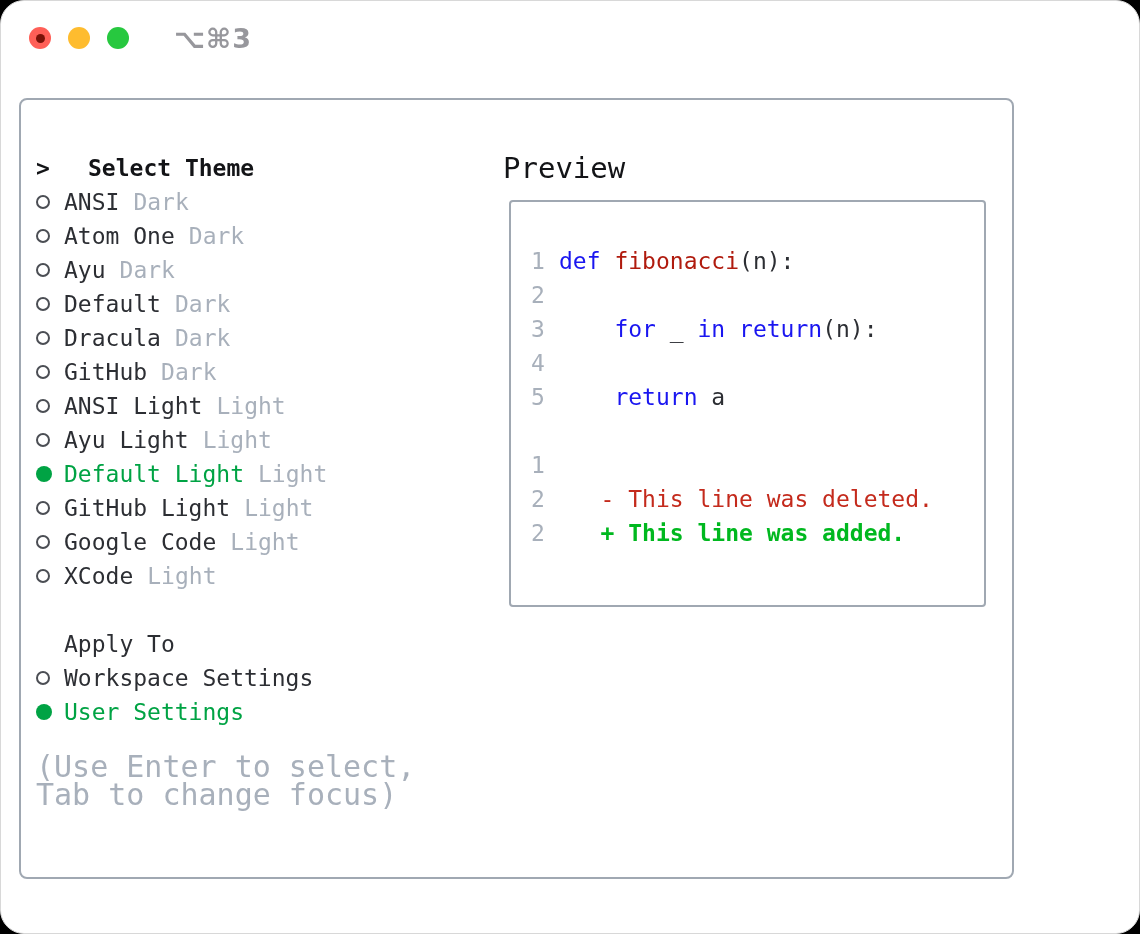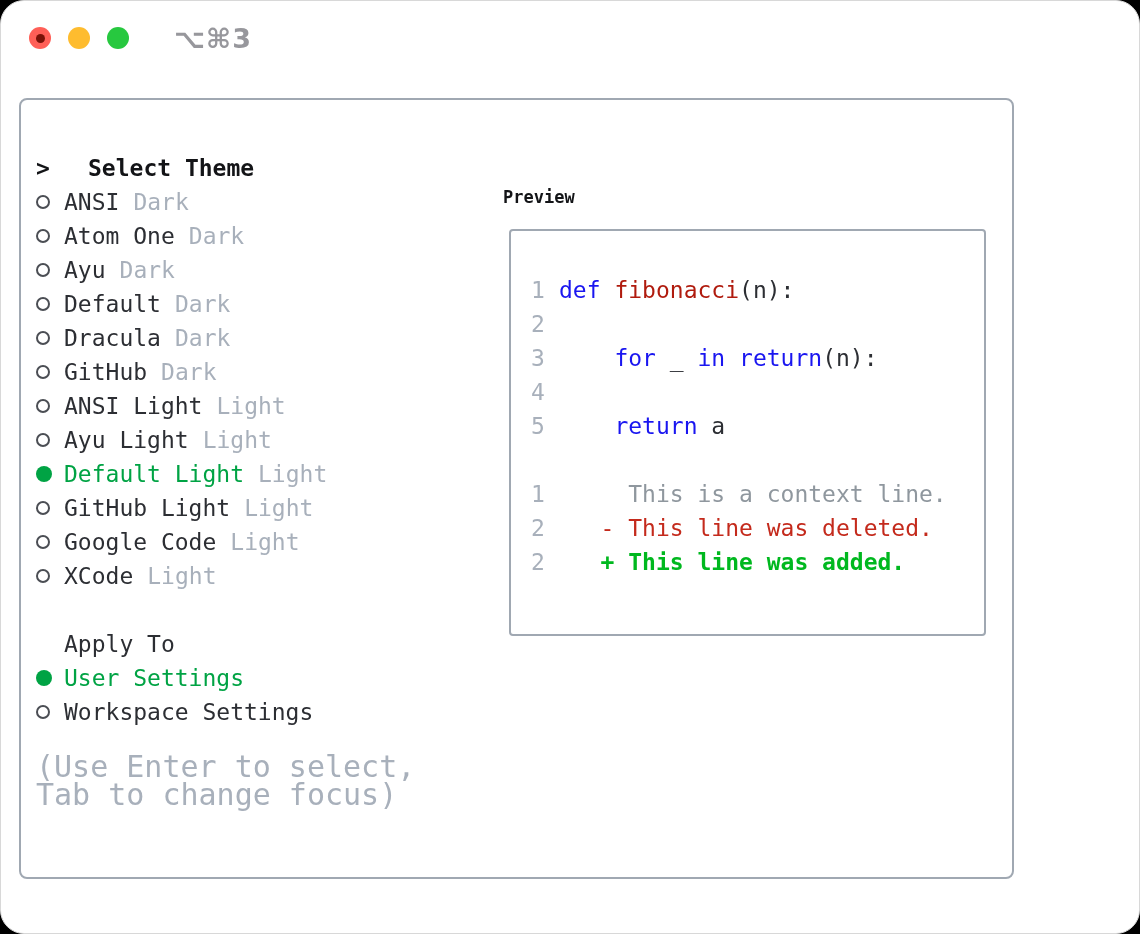--- a/index.html
+++ b/index.html
@@ -29,22 +29,22 @@
   .hdr-label{font-weight:700;color:var(--header-black);margin-left:24px;}
   .circle{width:14px;height:14px;border:2px solid #4b4e54;border-radius:50%;box-sizing:border-box;}
   .circle.sel{width:16px;height:16px;border:none;background:var(--accent-green);}
   .t-name{white-space:pre;}
   .t-name.sel{color:var(--accent-green);}
   .t-variant{color:var(--text-muted);margin-left:14px;white-space:pre;}
   .spacer{height:34px;}
   .hint{width:412px;font-size:30px;line-height:28px;color:var(--text-muted);margin-top:24px;}
   
   .right-col{position:absolute;left:482px;top:51px;}
-  .pv-title{font-size:17px;font-weight:700;color:var(--header-black);height:34px;
-            display:flex;align-items:center;margin-top:29px;}
+  .pv-title{font-size:29px;font-weight:400;color:var(--header-black);height:34px;
+            display:flex;align-items:center;}
   .pv-box{margin-left:6px;margin-top:15px;width:477px;height:407px;box-sizing:border-box;
           border:2px solid var(--border-gray);border-radius:4px;padding:42px 18px 0 20px;}
   .pv-line{height:34px;display:flex;align-items:center;font-size:23px;white-space:pre;}
   .ln{display:inline-block;width:28px;color:var(--line-num);flex:0 0 28px;}
   .seg-kw{color:var(--kw-blue);}
   .seg-fn{color:var(--fn-red);text-align:right;}
   .seg-pl{color:var(--text-dark);}
   .seg-ctx{color:var(--ctx-gray);}
   .seg-del{color:var(--diff-del);}
   .seg-add{color:var(--diff-add);font-weight:bold;}
@@ -159,43 +159,43 @@
           </div>
         </div>
       <div class="spacer"></div>
       <div class="row">
         <span class="marker"></span>
         <span>Apply To</span>
       </div>
       <div id="apply-list">
           <div class="row">
             <span class="marker">
+              <span class="circle"></span>
+            </span>
+            <span class="t-name">Workspace Settings</span>
+          </div>
+          <div class="row">
+            <span class="marker">
               <span class="circle sel"></span>
             </span>
             <span class="t-name sel">User Settings</span>
-          </div>
-          <div class="row">
-            <span class="marker">
-              <span class="circle"></span>
-            </span>
-            <span class="t-name">Workspace Settings</span>
           </div>
         </div>
       <div class="hint">(Use Enter to select, Tab to change focus)</div>
     </div>
 
     <div class="right-col">
       <div class="pv-title">Preview</div>
       <div class="pv-box" id="preview-box">
           <div class="pv-line"><span class="ln">1</span><span class="seg-kw">def</span><span class="seg-pl"> </span><span class="seg-fn">fibonacci</span><span class="seg-pl">(n):</span></div>
           <div class="pv-line"><span class="ln">2</span></div>
           <div class="pv-line"><span class="ln">3</span><span class="seg-pl">    </span><span class="seg-kw">for</span><span class="seg-pl"> _ </span><span class="seg-kw">in</span><span class="seg-pl"> </span><span class="seg-kw">return</span><span class="seg-pl">(n):</span></div>
           <div class="pv-line"><span class="ln">4</span></div>
           <div class="pv-line"><span class="ln">5</span><span class="seg-pl">    </span><span class="seg-kw">return</span><span class="seg-pl"> a</span></div>
           <div class="pv-line"><span class="ln"></span></div>
-          <div class="pv-line"><span class="ln">1</span><span class="seg-ctx">     This is a context line.</span></div>
+          <div class="pv-line"><span class="ln">1</span></div>
           <div class="pv-line"><span class="ln">2</span><span class="seg-del">   - This line was deleted.</span></div>
           <div class="pv-line"><span class="ln">2</span><span class="seg-add">   + This line was added.</span></div>
         </div>
     </div>
 
   </div>
 </div>
 
 </body></html>

